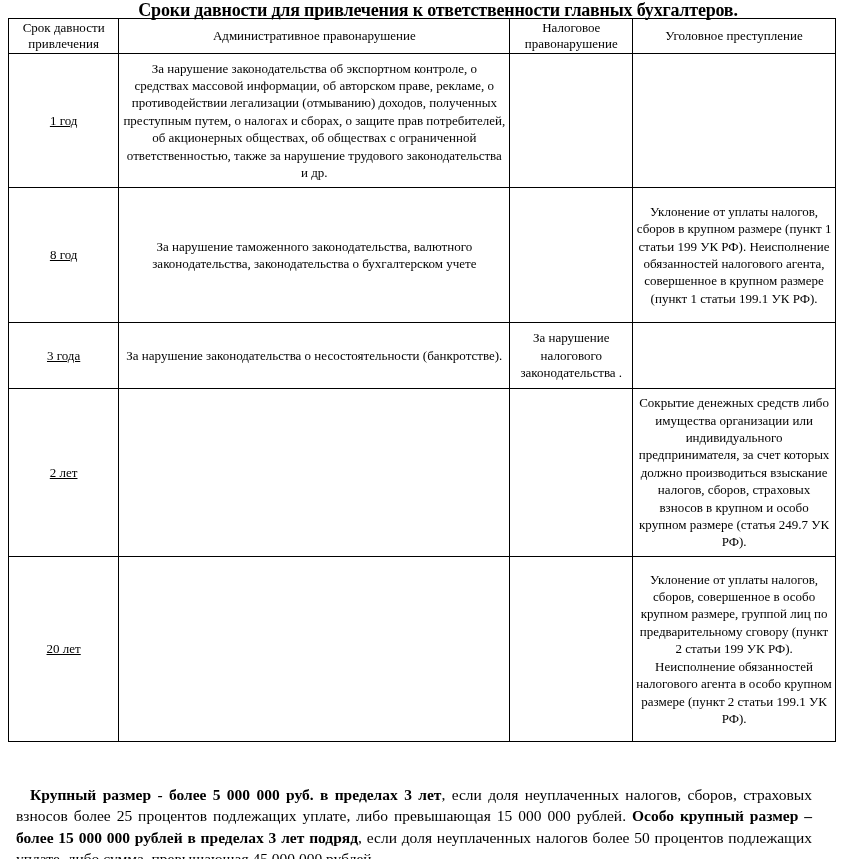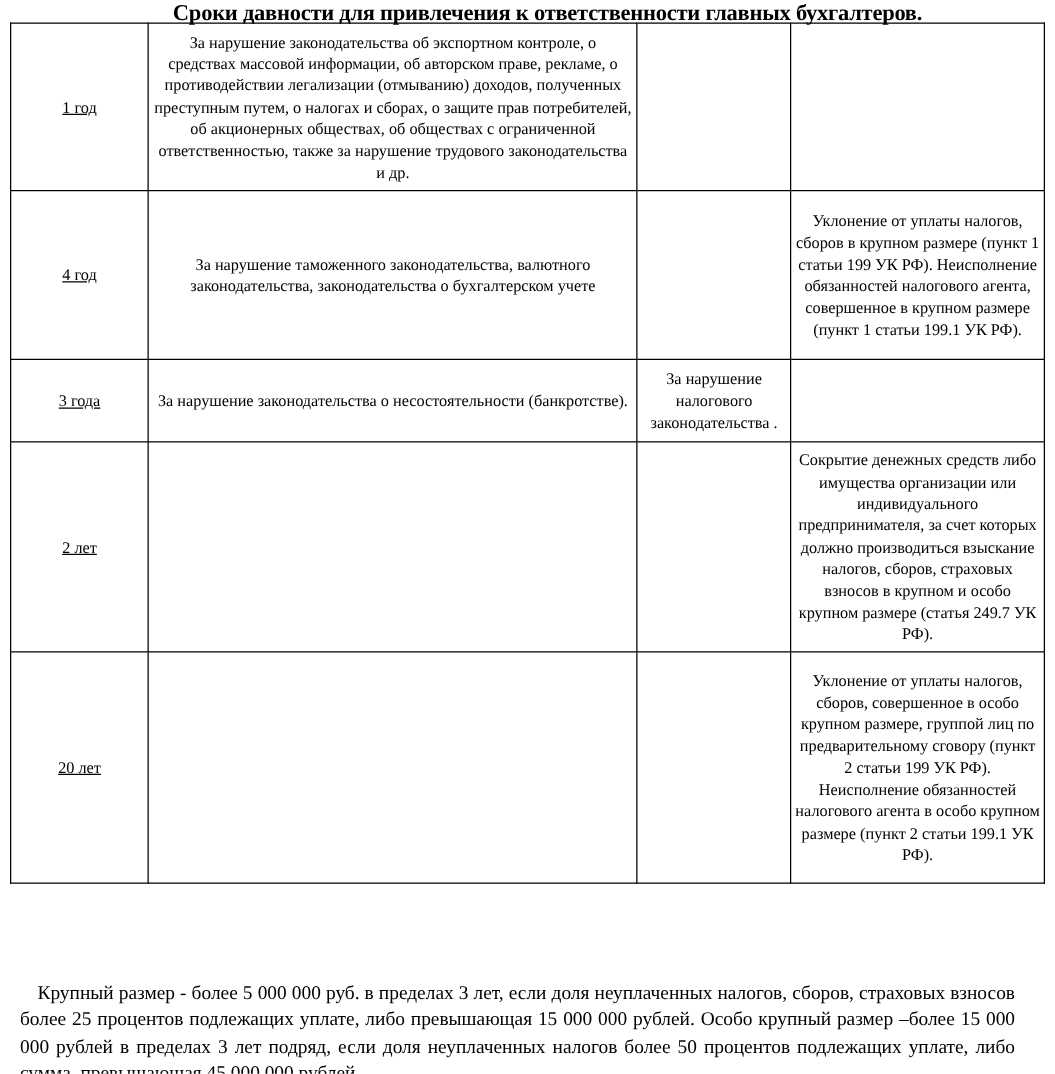--- a/index.html
+++ b/index.html
@@ -65,43 +65,49 @@
     .footnote {
       position: absolute;
       left: 16px;
       top: 768px;
       width: 796px;
       font-size: 15.5px;
       line-height: 21.5px;
       text-align: justify;
       text-indent: 14px;
     }
-    .footnote b { font-weight: normal; }
+    .footnote b { font-weight: bold; }
   </style>
 </head>
 <body>
 
 <div class="title">Сроки давности для привлечения к ответственности главных бухгалтеров.</div>
 
 <table class="main">
   <colgroup>
     <col class="c1">
       <col class="c2">
       <col class="c3">
       <col class="c4">
   </colgroup>
   <tbody>
+      <tr class="r-head">
+    <th>Срок давности привлечения</th>
+    <th>Административное правонарушение</th>
+    <th>Налоговое правонарушение</th>
+    <th>Уголовное преступление</th>
+  </tr>
   <tr class="r1">
     <td class="period">1 год</td>
     <td>За нарушение законодательства об экспортном контроле, о средствах массовой информации, об авторском праве, рекламе, о противодействии легализации (отмыванию) доходов, полученных преступным путем, о налогах и сборах, о защите прав потребителей, об акционерных обществах, об обществах с ограниченной ответственностью, также за нарушение трудового законодательства и др.</td>
     <td></td>
     <td class="crim"></td>
   </tr>
   <tr class="r2">
-    <td class="period">4 год</td>
+    <td class="period">8 год</td>
     <td>За нарушение таможенного законодательства, валютного законодательства, законодательства о бухгалтерском учете</td>
     <td></td>
     <td class="crim">Уклонение от уплаты налогов, сборов в крупном размере (пункт 1 статьи 199 УК РФ). Неисполнение обязанностей налогового агента, совершенное в крупном размере (пункт 1 статьи 199.1 УК РФ).</td>
   </tr>
   <tr class="r3">
     <td class="period">3 года</td>
     <td>За нарушение законодательства о несостоятельности (банкротстве).</td>
     <td>За нарушение налогового законодательства .</td>
     <td class="crim"></td>
   </tr>

